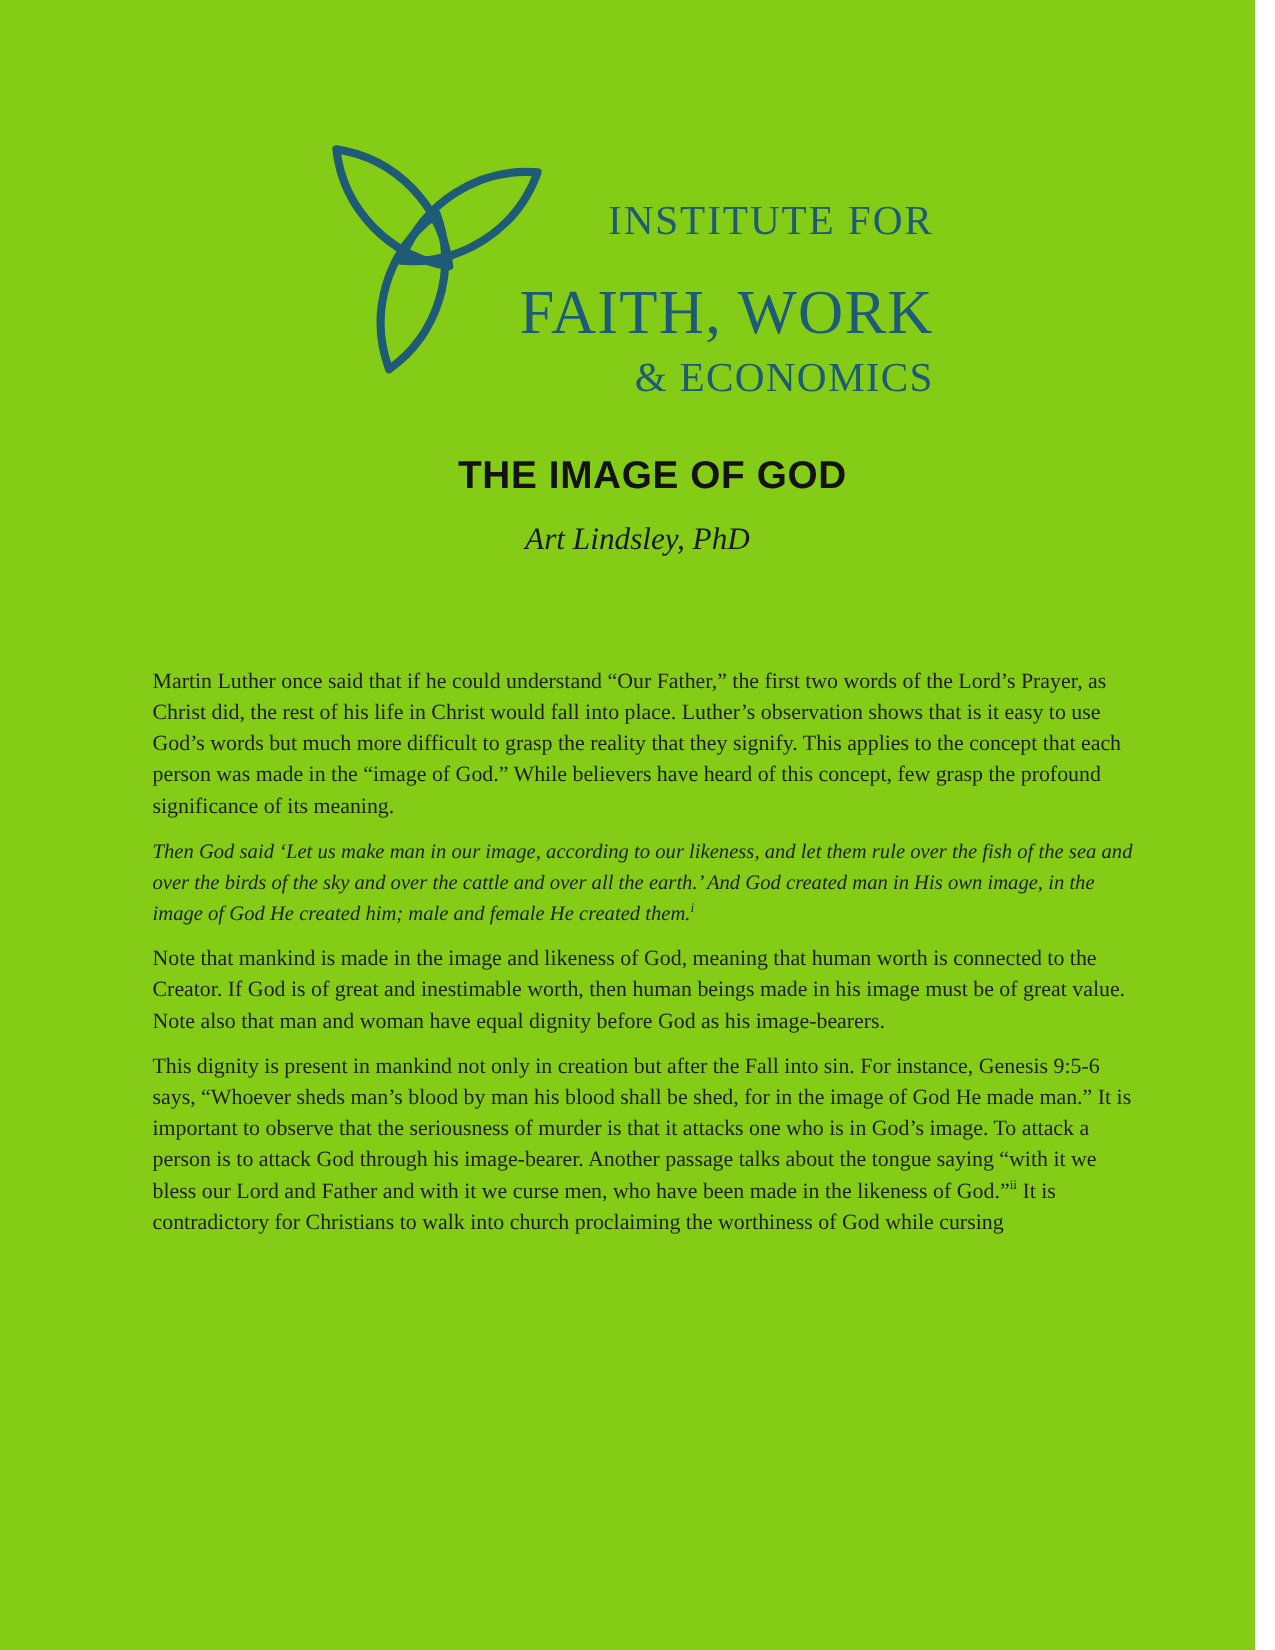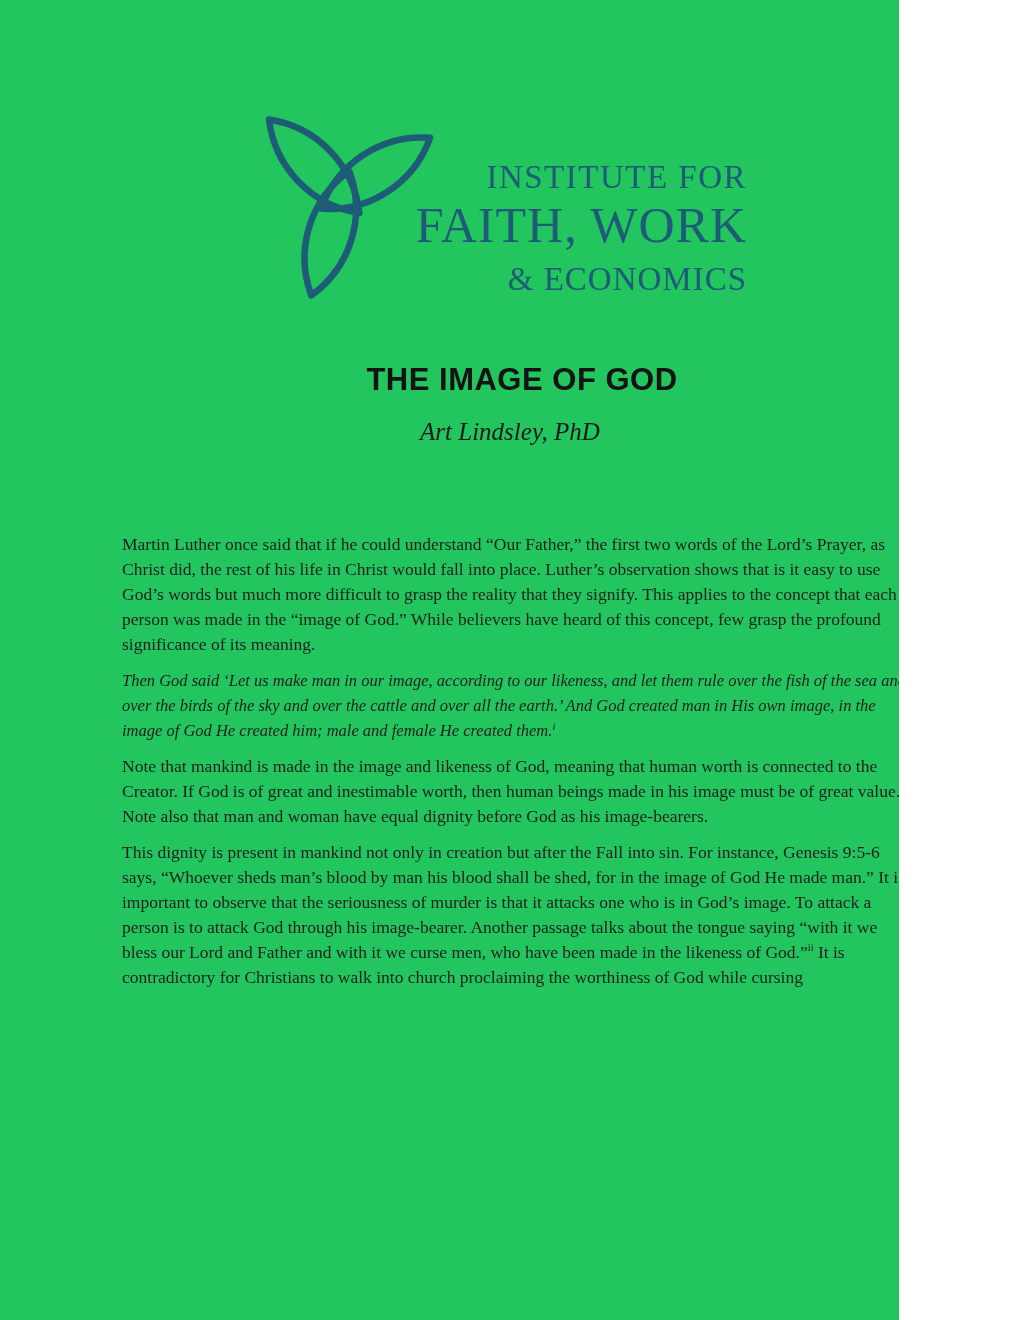--- a/index.html
+++ b/index.html
@@ -1,29 +1,29 @@
 <!DOCTYPE html>
 <html><head>
 <meta charset="utf-8">
 <style>
   html, body { margin:0; padding:0; background:#ffffff; }
   .page {
-    position:relative; width:864px; height:1320px; background:#22c55e;
-    font-family:"Liberation Serif", serif; overflow:hidden;padding-left:35px;
+    position:relative; width:1004px; height:1320px; background:#84cc16;
+    font-family:"Liberation Serif", serif; overflow:hidden;
   }
 
   
   .trefoil { position:absolute; left:262px; top:111px; }
   .logo-text {
     position:absolute; top:156px; left:295px; width:452px;
     text-align:right; color:#1d5b76;
     font-family:"Liberation Serif", serif;
   }
   .logo-line1 { font-size:33px; line-height:43px; letter-spacing:1.5px; }
-  .logo-line2 { font-size:50px; line-height:53px; letter-spacing:1px; }
+  .logo-line2 { font-size:50px; line-height:53px; letter-spacing:1px;margin-top:24px; }
   .logo-line3 { font-size:33px; line-height:54px; letter-spacing:1px; }
 
   
   .title {
     position:absolute; top:350px; left:0; width:1020px; margin:12px;
     text-align:center; font-family:"Liberation Sans", sans-serif;
     font-weight:bold; font-size:31px; letter-spacing:0.5px; color:#131313;
   }
   .byline {
     position:absolute; top:418px; left:0; width:1020px;

